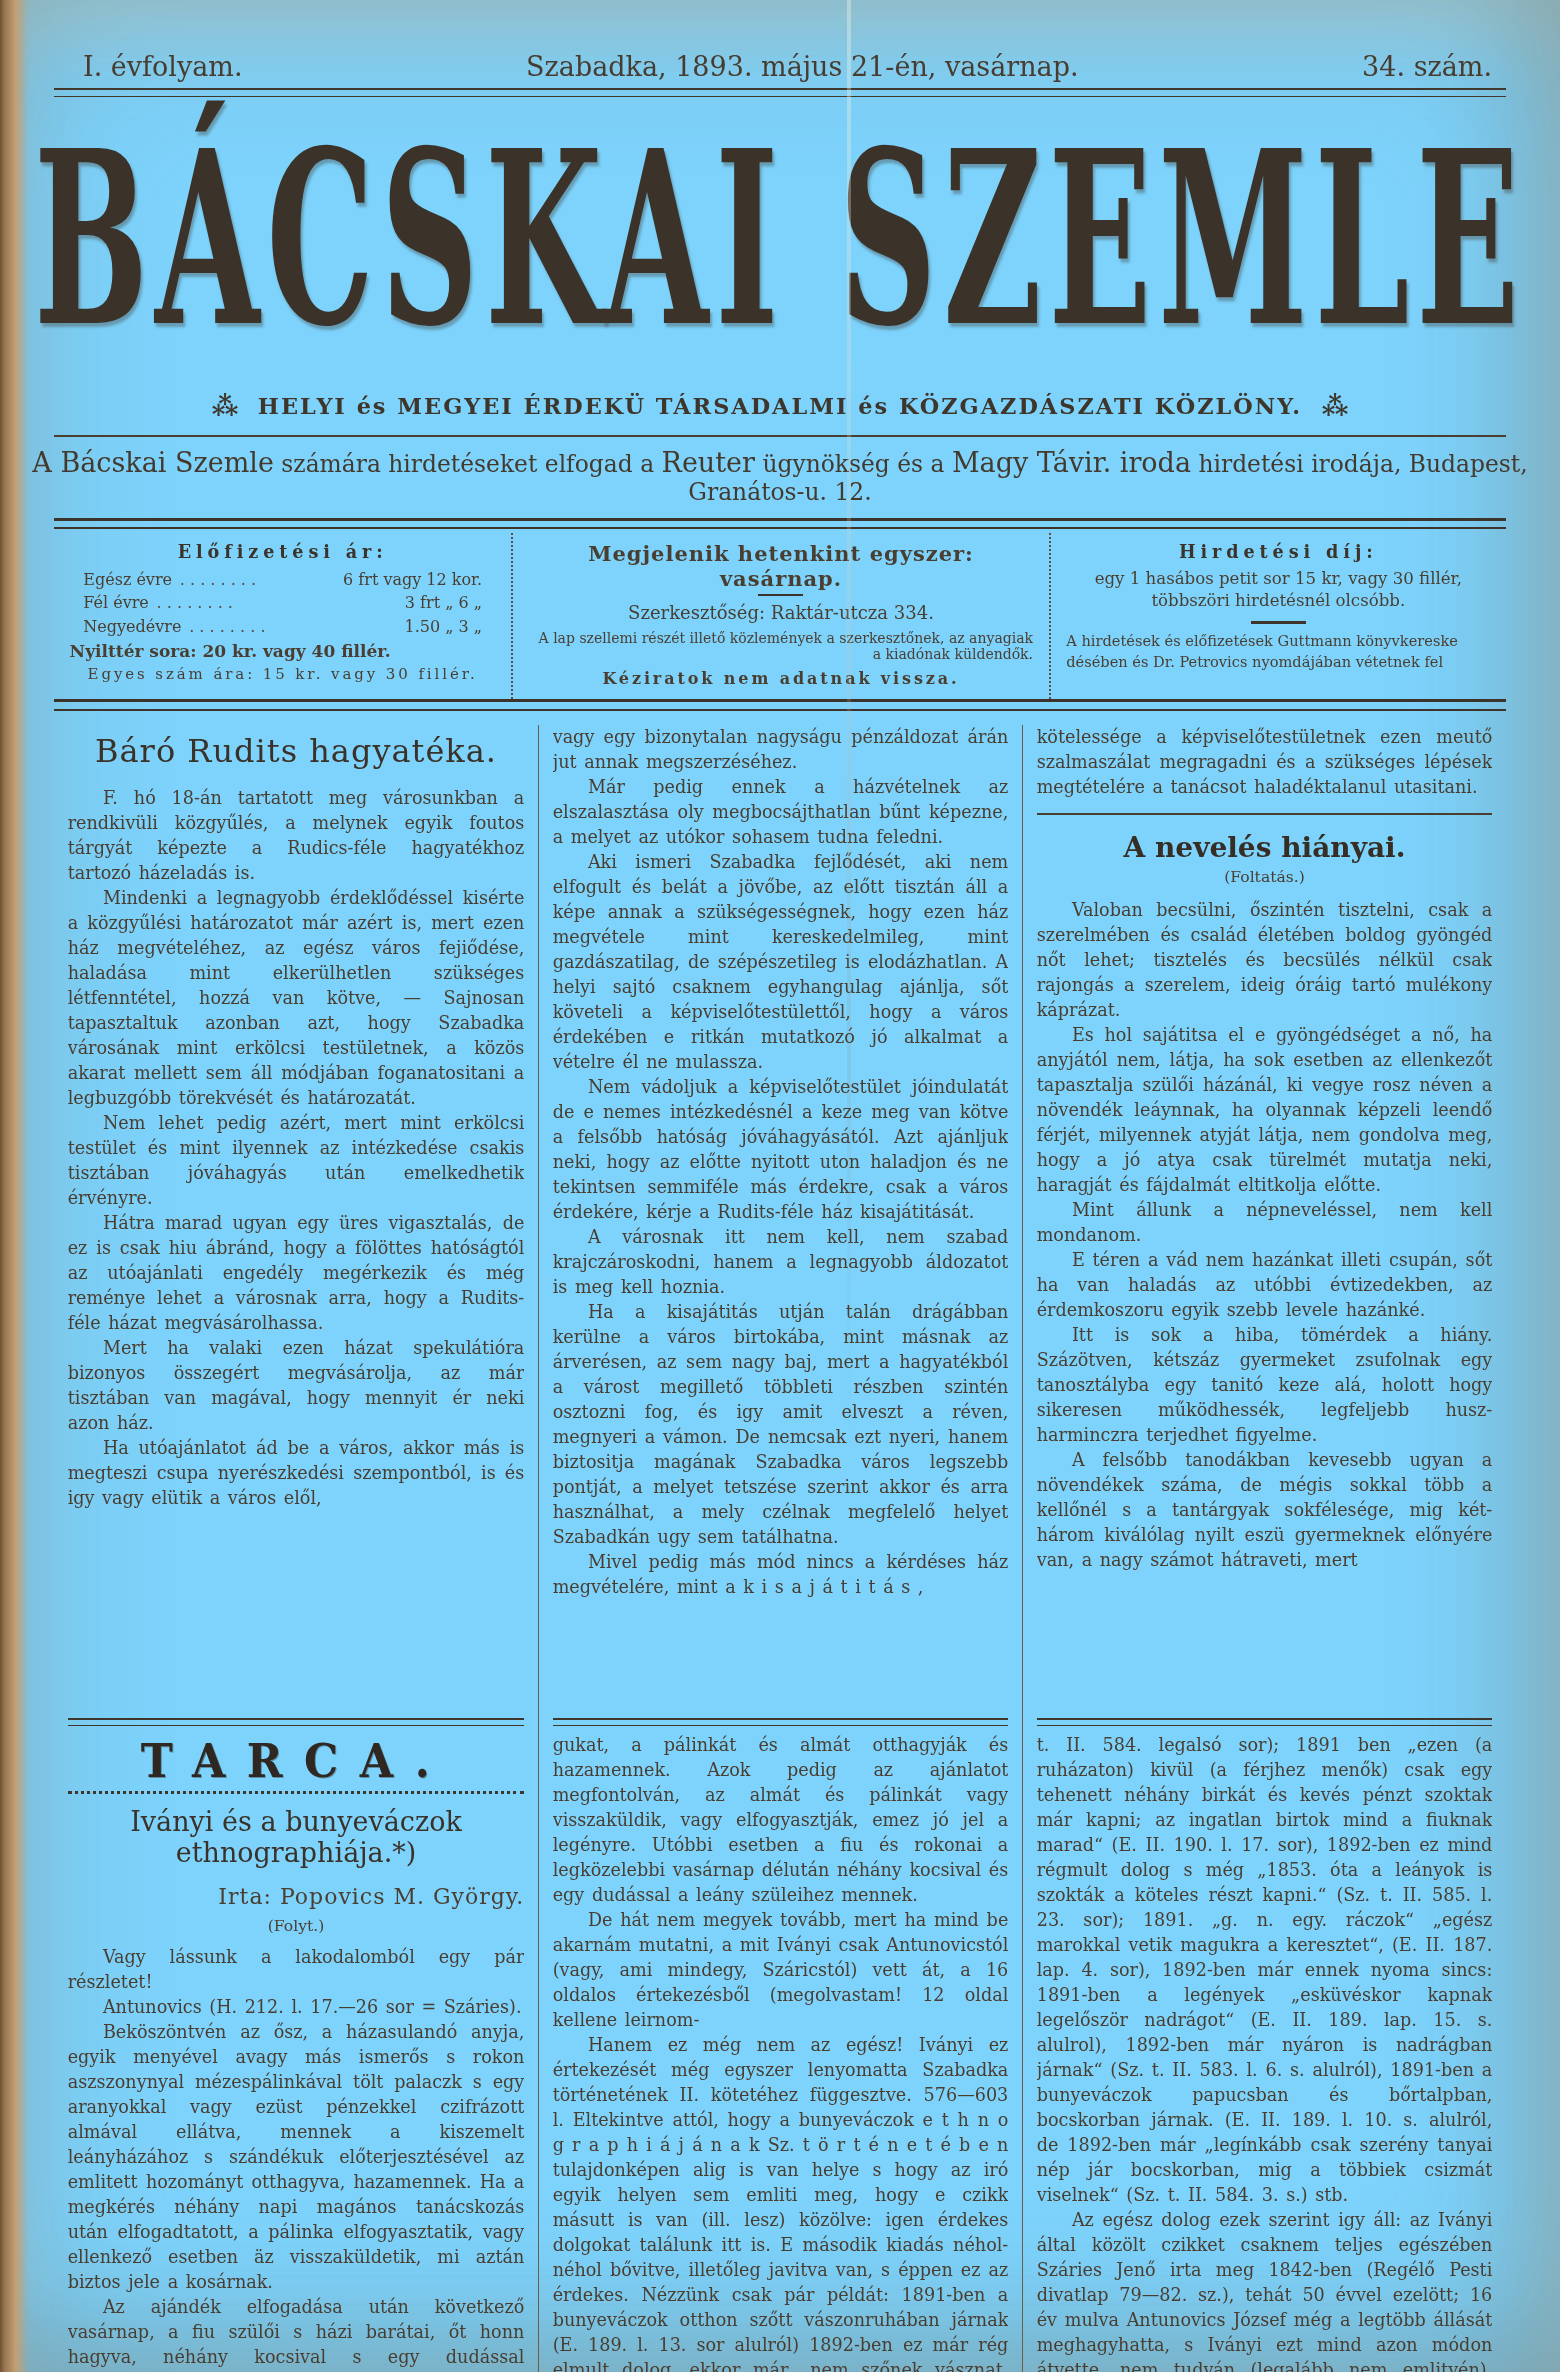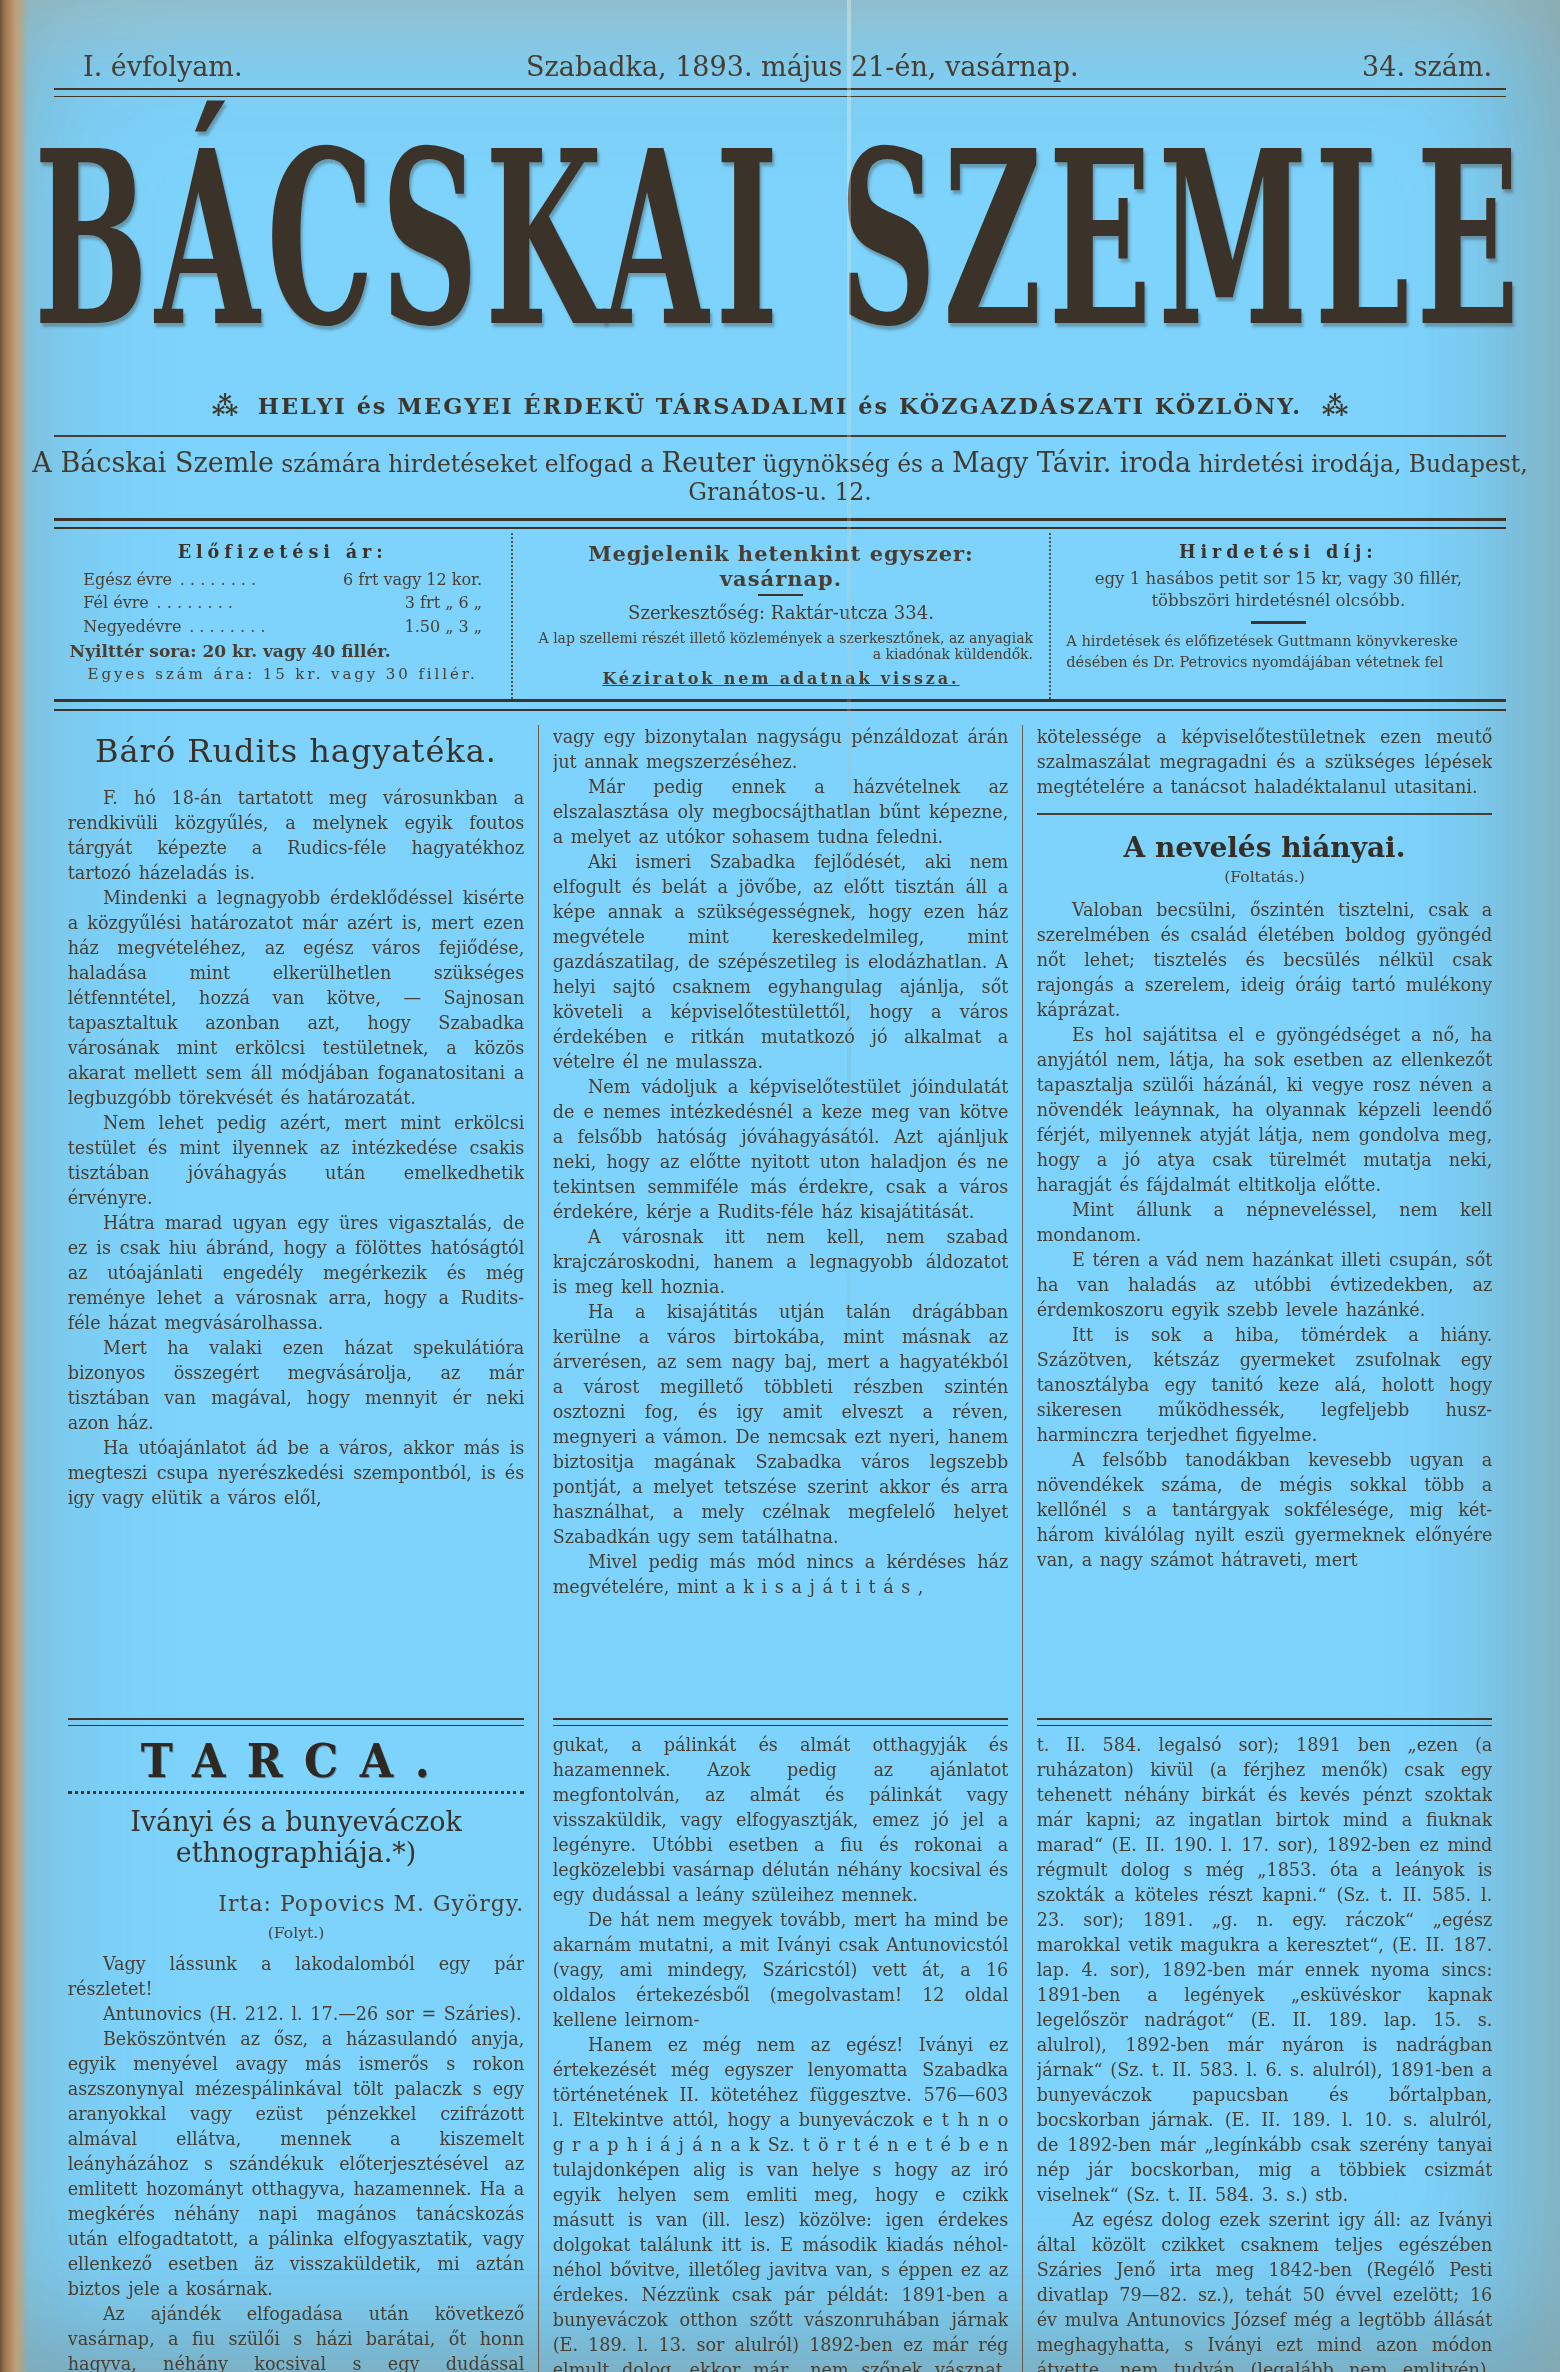--- a/index.html
+++ b/index.html
@@ -46,21 +46,21 @@
   .info-col + .info-col{border-left:2.9px dotted #5d4f3e;}
   .info-title{text-align:center;font-weight:bold;letter-spacing:4.9px;font-size:17.6px;color:#3c332a;margin-bottom:5.9px;}
   .sub-row{display:flex;align-items:baseline;font-size:16px;line-height:23.4px;padding:0 13.7px;}
   .sub-row .dots{flex:1;overflow:hidden;white-space:nowrap;padding:0 7.8px;color:#5a4c3c;}
   .nyiltter{font-weight:bold;text-align:left;font-size:17px;margin-top:2.9px;}
   .single{letter-spacing:2.9px;text-align:center;font-size:15px;margin-top:3.9px;}
   .freq{text-align:center;font-weight:bold;font-size:21px;letter-spacing:1px;}
   .freq-underline{width:45px;border-top:2.9px solid #3c332a;margin:2.9px auto 5.9px;}
   .editorial{text-align:center;font-size:18px;}
   .pubnote{text-align:right;font-size:14px;margin-top:6.8px;line-height:16px;}
-  .manuscripts{text-align:center;font-weight:bold;letter-spacing:2.9px;font-size:16px;margin-top:6.8px;text-decoration:underline;}
+  .manuscripts{text-align:center;font-weight:bold;letter-spacing:2.9px;font-size:16px;margin-top:6.8px;}
   .rate{text-align:center;font-size:16.6px;line-height:22.4px;}
   .mini-rule{width:55px;border-top:3.9px solid #3c332a;margin:7.8px auto;}
   .adnote{font-size:14.6px;line-height:20.5px;}
 
   
   .body-grid{margin:13.7px 54px 0;display:grid;grid-template-columns:1fr 1fr 1fr;height:1730px;overflow:hidden;}
   .col{display:flex;flex-direction:column;padding:0 13.7px;overflow:hidden;}
   .col + .col{border-left:1px solid #6d5c48;}
   .col-upper{height:991px;overflow:hidden;}
   .p{margin:0;text-indent:2em;text-align:justify;font-size:17.6px;line-height:25px;word-spacing:2px;color:#493d30;}
@@ -68,21 +68,21 @@
   .article-title{font-weight:normal;font-size:32px;text-align:center;margin:7.8px 0 15.6px;color:#3a3128;letter-spacing:1px;}
   .article-title-2{font-weight:bold;font-size:28px;text-align:center;margin:15.6px 0 3.9px;color:#362e25;}
   .subtitle-small{text-align:center;font-size:15.6px;margin:0 0 11.7px;}
   .mid-rule{border-top:2px solid #4a3e31;margin:13.7px 0;}
 
   
   .tarca-rule{height:4.9px;border-top:2.9px solid #3e352b;border-bottom:1px solid #3e352b;margin:2px 0 7.8px;}
   .tarca{flex:1;overflow:hidden;}
   .tarca-header{text-align:center;font-weight:900;font-size:43px;letter-spacing:21.5px;color:#2f2822;transform:scaleY(1.1);margin:2px 0 2px;text-shadow:1px 1px 0 rgba(47,40,34,.4);}
   .tarca-dots{border-top:3.9px dotted #3e352b;margin:5.9px 0 11.7px;}
-  .tarca-title{font-weight:normal;font-size:27px;text-align:center;margin:0 0 23px;color:#3a3128;}
+  .tarca-title{font-weight:normal;font-size:27px;text-align:center;margin:0 0 16px;color:#3a3128;}
   .tarca-byline{text-align:right;font-weight:normal;font-size:22px;margin:0 0 7.8px;letter-spacing:1px;}
   .tarca-cont{text-align:center;font-size:15.6px;margin:0 0 9.8px;}
 </style>
 </head>
 <body>
 
 <div class="page">
   <div class="left-edge"></div>
   <div class="crease"></div>
 

